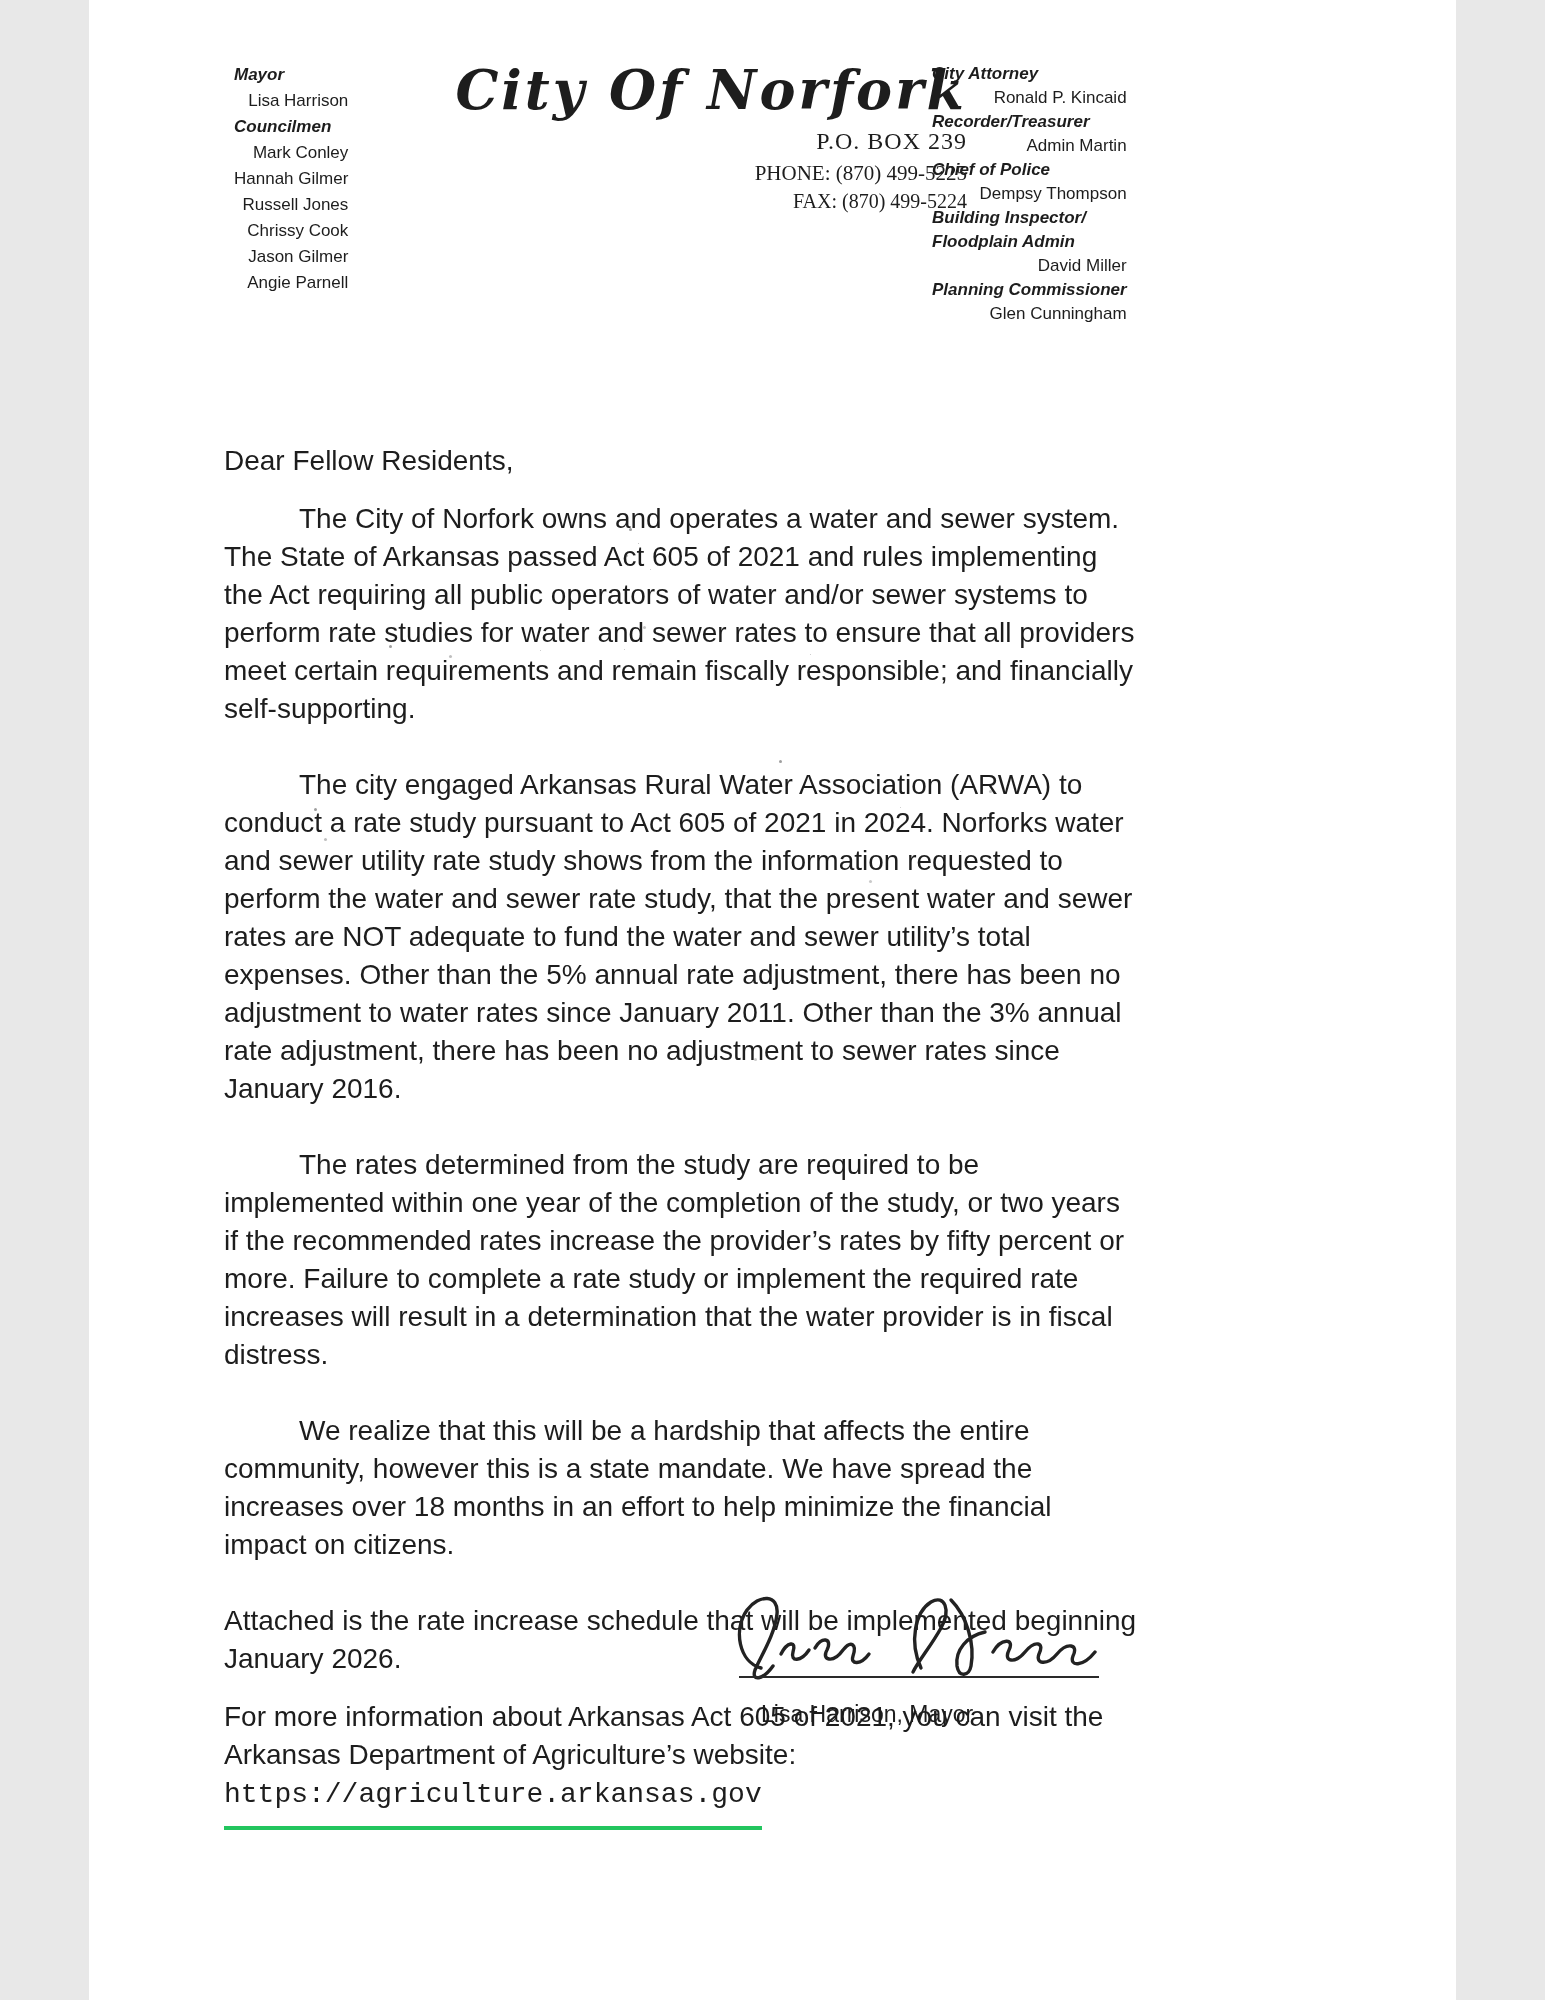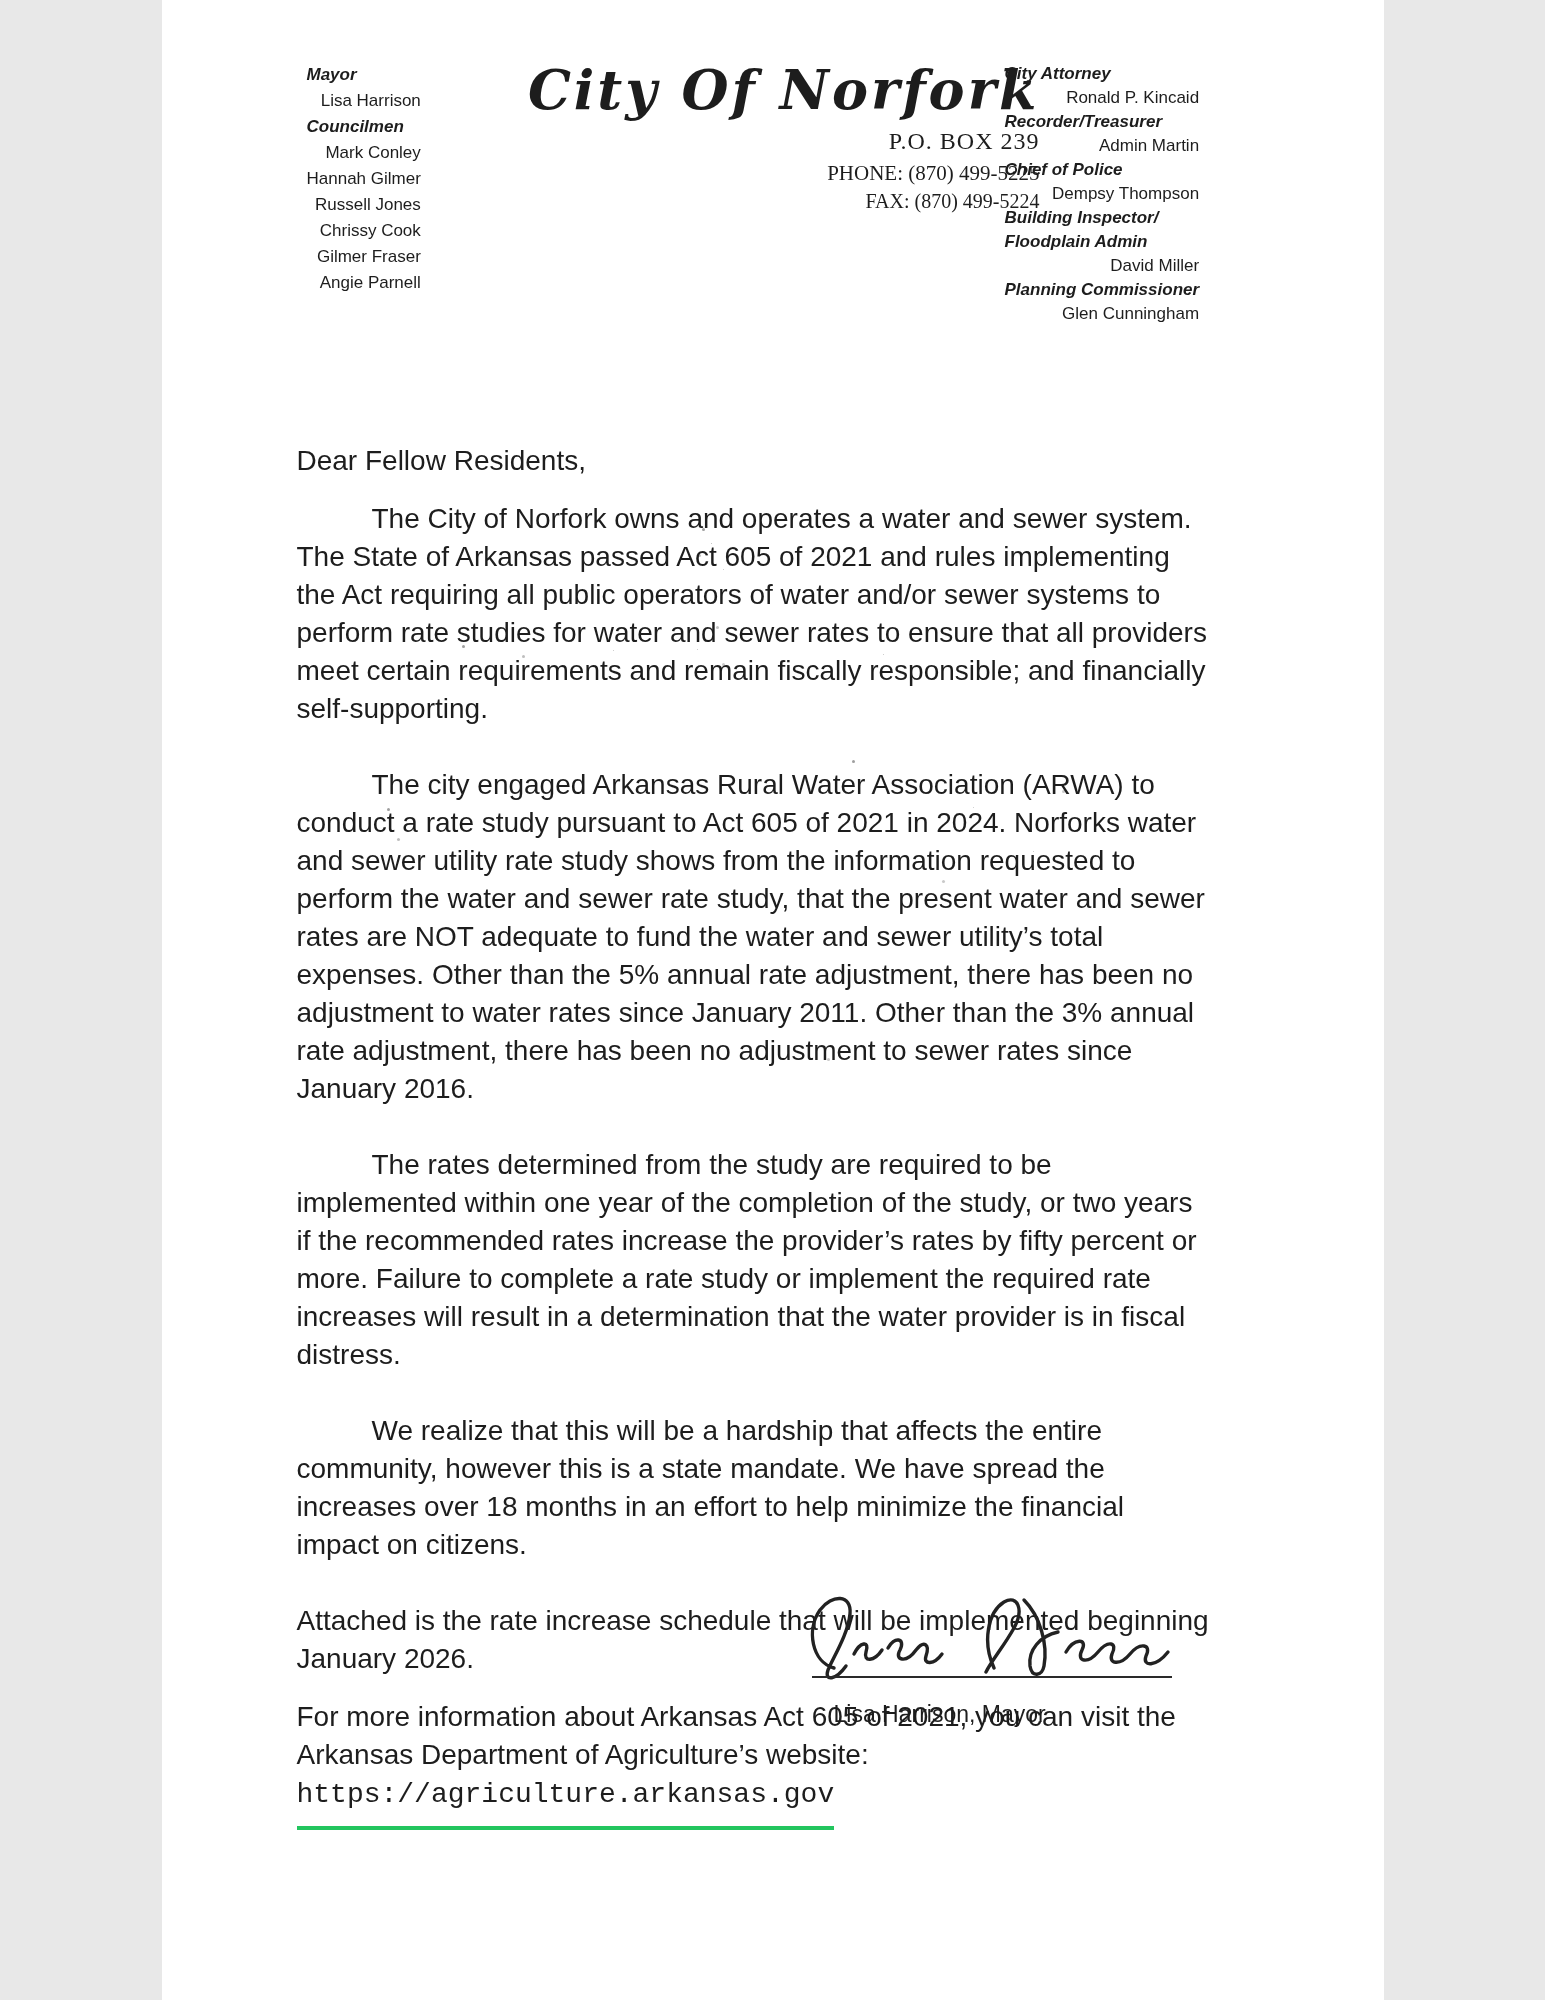--- a/index.html
+++ b/index.html
@@ -1,18 +1,18 @@
 <!DOCTYPE html>
 <html><head>
 <meta charset="utf-8">
 <style>
   html,body { margin:0; padding:0; background:#e8e8e8; }
   .page {
     position:relative;
-    width:1222px; height:2000px;
+    width:1367px; height:2000px;
     margin:0 auto;
     background:#ffffff;
     color:#1d1d1d;
     font-family:"Liberation Sans", sans-serif;
     overflow:hidden;
   }
 
   
   .officials { position:absolute; font-size:17px; line-height:26px; }
   .officials.left  { left:145px; top:62px; }
@@ -67,21 +67,21 @@
 <div class="page">
 
   <div class="officials left">
     <div class="official-title">Mayor</div>
     <div class="official-name">Lisa Harrison</div>
     <div class="official-title">Councilmen</div>
     <div class="official-name">Mark Conley</div>
     <div class="official-name">Hannah Gilmer</div>
     <div class="official-name">Russell Jones</div>
     <div class="official-name">Chrissy Cook</div>
-    <div class="official-name">Gilmer Fraser</div>
+    <div class="official-name">Jason Gilmer</div>
     <div class="official-name">Angie Parnell</div>
   </div>
 
   <div class="center-block">
     <div class="logo">City Of Norfork</div>
     <div class="addr addr-line1">P.O. BOX 239</div>
     <div class="addr addr-phone">PHONE: (870) 499-5225</div>
     <div class="addr addr-fax">FAX: (870) 499-5224</div>
   </div>
 

